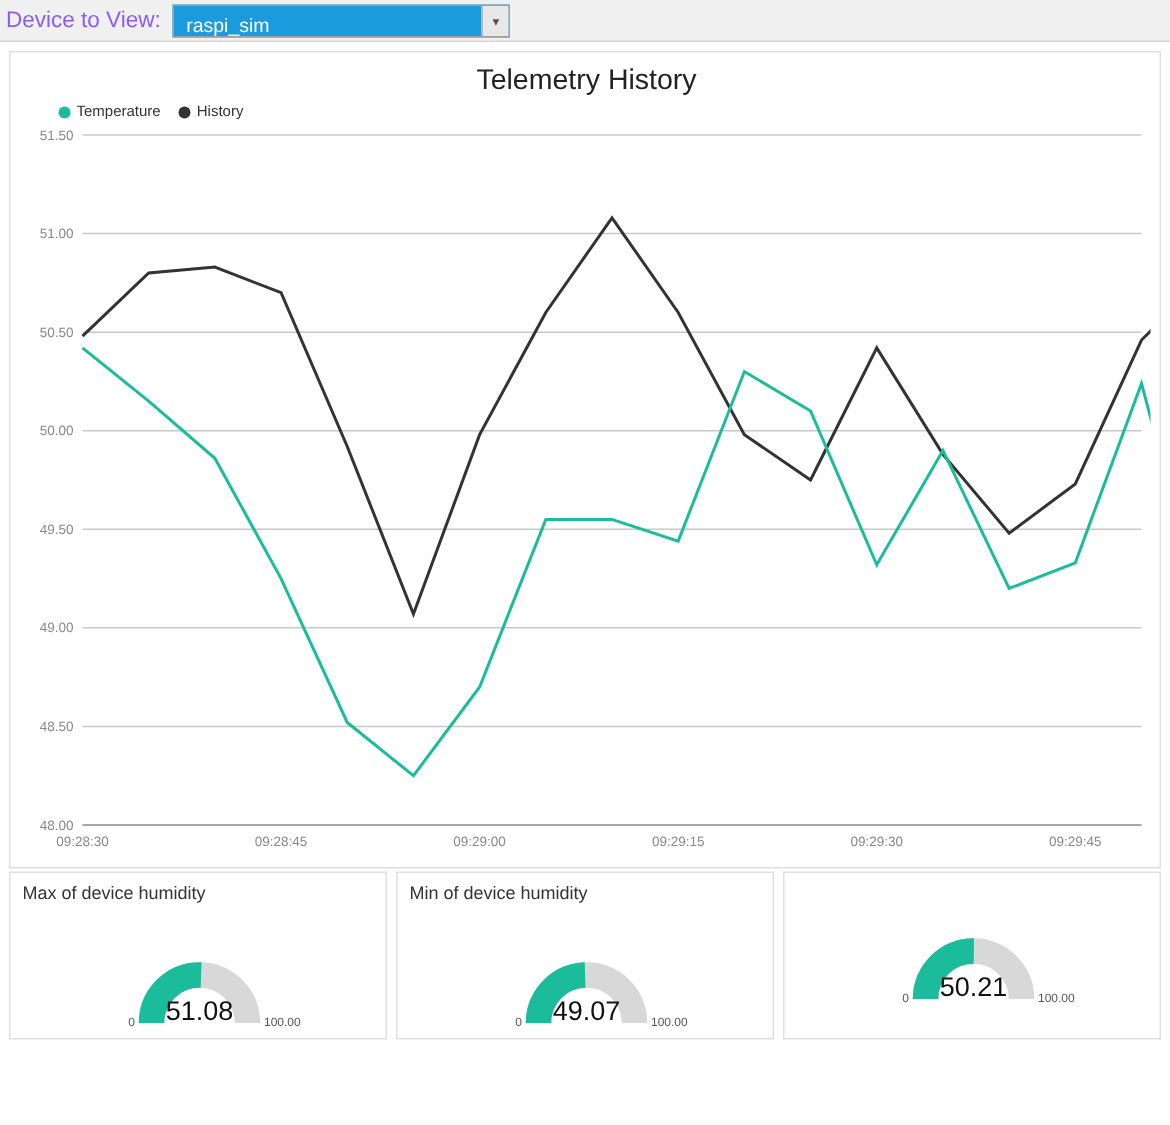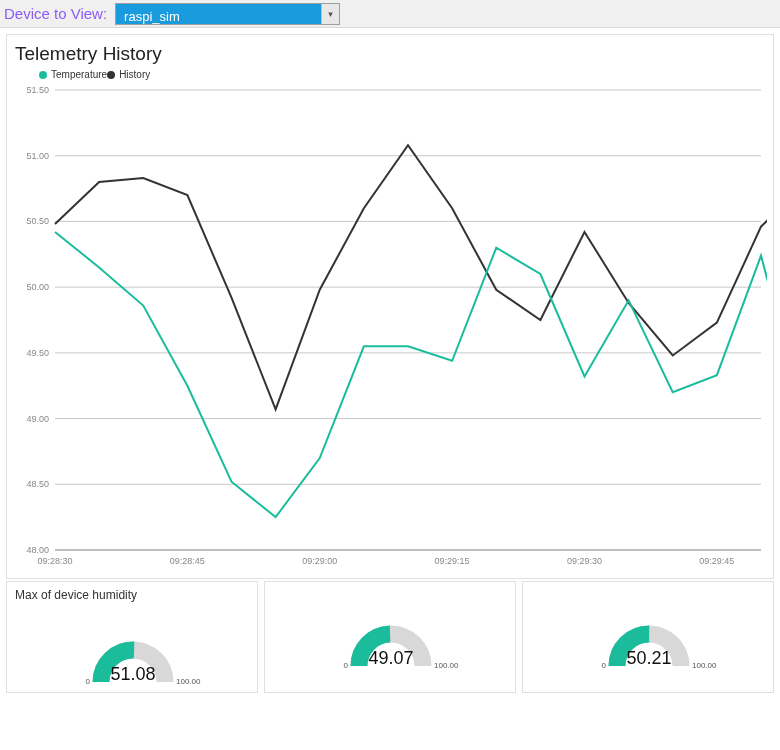--- a/index.html
+++ b/index.html
@@ -50,33 +50,35 @@
   justify-content: center;
 }
 .chevron {
   font-size: 9px;
   color: #555;
 }
 .panel {
   background: #fff;
   border: 1px solid #e0e0e0;
   margin: 6px;
+  text-align: center;
 }
 .main-panel {
   margin: 6px 6px 2px 6px;
   padding: 8px 6px 4px 8px;
 }
 .chart-title {
   font-size: 19px;
   font-weight: 300;
   color: #222;
   margin-bottom: 4px;
 }
 .legend {
   display: flex;
+  gap: 12px;
   padding-left: 24px;
   margin-bottom: 4px;
 }
 .legend-item {
   display: flex;
   align-items: center;
   font-size: 10px;
   color: #333;
   gap: 4px;
 }
@@ -227,20 +229,21 @@
       <svg class="gauge-svg" id="gauge-0" viewBox="0 0 150 80">
           <path d="M 43 72 A 32 32 0 0 1 107 71.99999999999999" class="gauge-bg"></path>
           <path d="M 43 72 A 32 32 0 0 1 76.08552611851715 40.01841728359872" class="gauge-fg" stroke="#1abc9c"></path>
           <text x="75" y="70" class="gauge-value">51.08</text>
           <text x="32" y="74" class="gauge-min">0</text>
           <text x="118" y="74" class="gauge-max">100.00</text>
         </svg>
     </div>
   </div>
   <div class="gauge-panel">
+    <div class="gauge-title">Min of device humidity</div>
     <div class="gauge-wrap">
       <svg class="gauge-svg" id="gauge-1" viewBox="0 0 150 80">
           <path d="M 43 72 A 32 32 0 0 1 107 71.99999999999999" class="gauge-bg"></path>
           <path d="M 43 72 A 32 32 0 0 1 74.06519503456497 40.013656981821164" class="gauge-fg" stroke="#1abc9c"></path>
           <text x="75" y="70" class="gauge-value">49.07</text>
           <text x="32" y="74" class="gauge-min">0</text>
           <text x="118" y="74" class="gauge-max">100.00</text>
         </svg>
     </div>
   </div>

